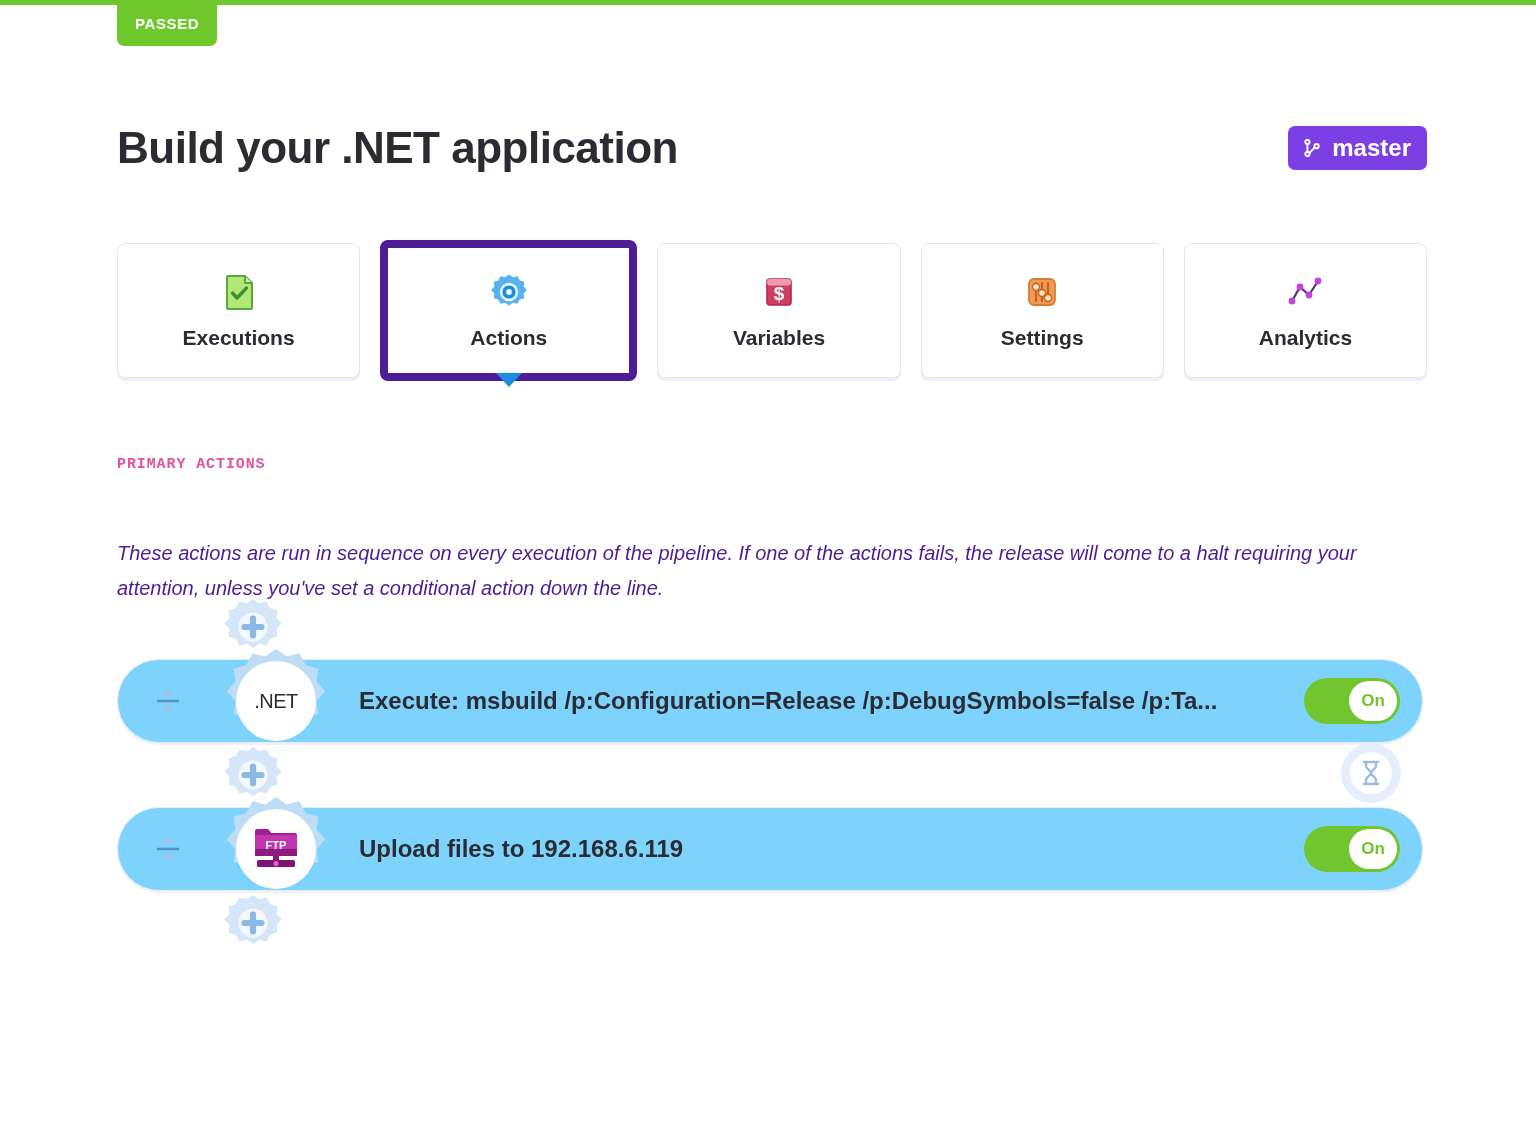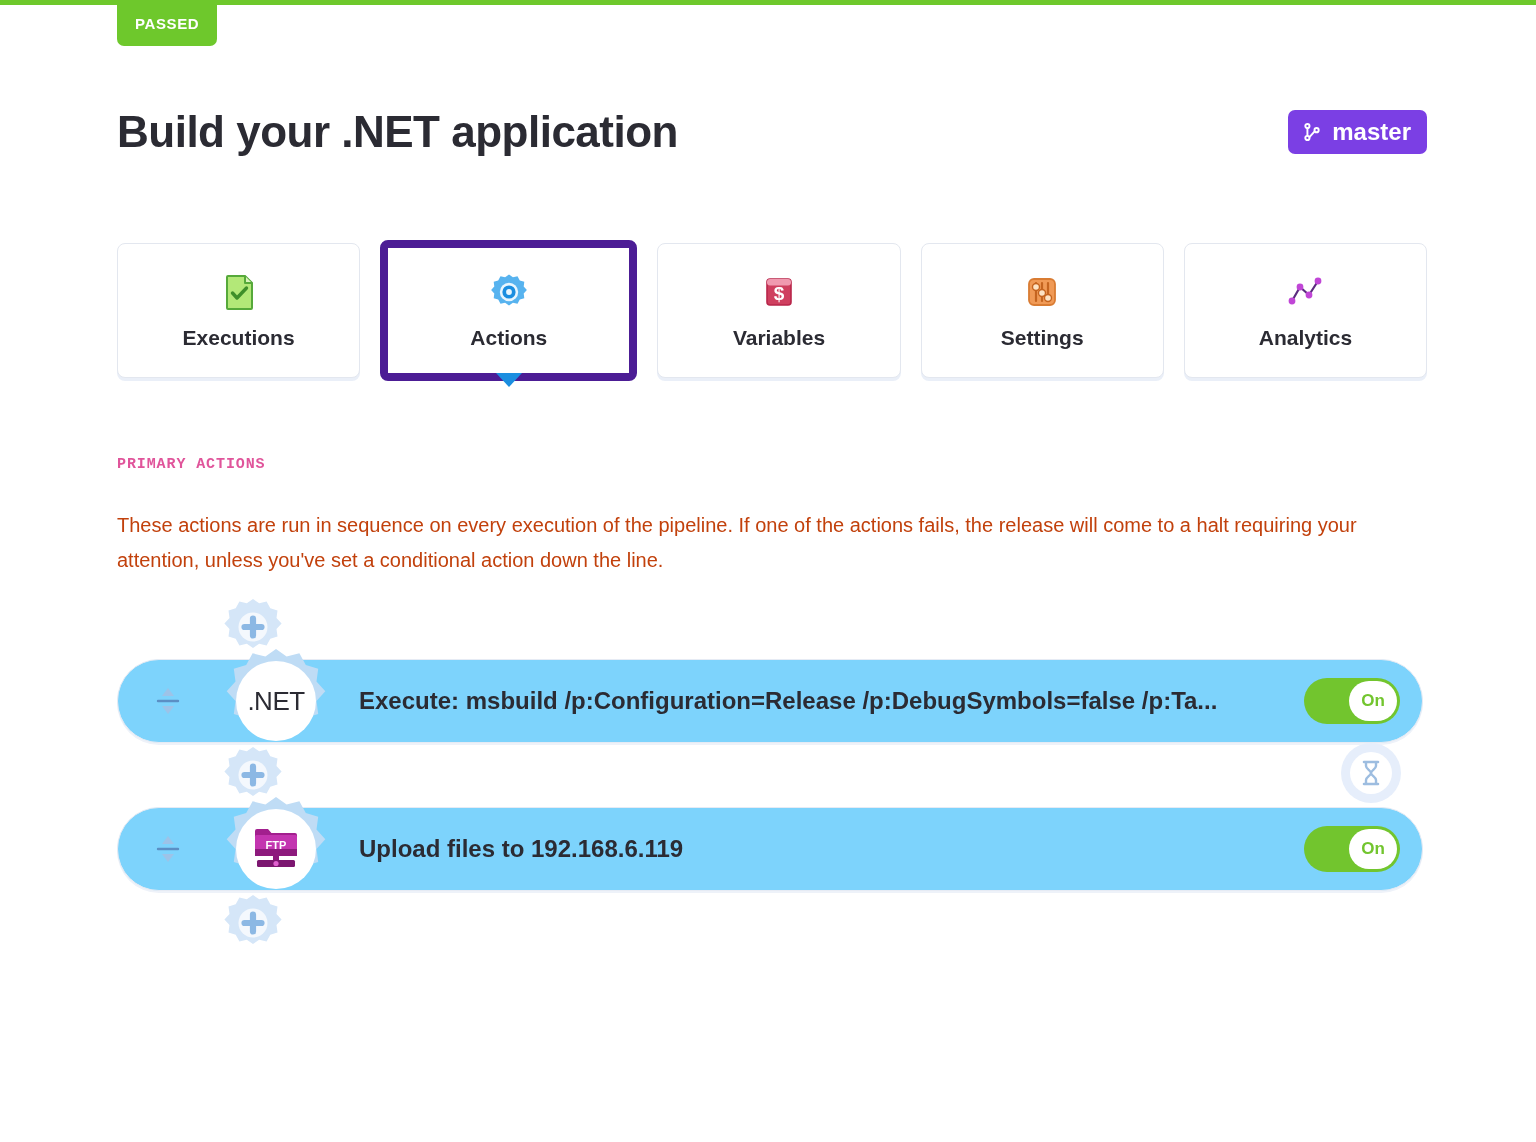--- a/index.html
+++ b/index.html
@@ -35,21 +35,21 @@
     letter-spacing: 0.6px;
     display: flex;
     align-items: center;
     border-bottom-left-radius: 7px;
     border-bottom-right-radius: 7px;
   }
 
   
   .title-row {
     position: absolute;
-    top: 96px; left: 117px;
+    top: 112px; left: 117px;
     width: 1310px;
     height: 72px;
     display: flex;
     align-items: center;
     justify-content: space-between;
     text-align: right;
   }
   .page-title {
     font-size: 44px;
     font-weight: bold;
@@ -120,25 +120,26 @@
     position: absolute;
     top: 456px; left: 117px;
     font-size: 15px;
     font-weight: bold;
     letter-spacing: 0.9px;
     color: #e0559b;
     font-family: Liberation Mono, monospace;
   }
   .section-desc {
     position: absolute;
-    top: 508px; left: 117px;
+    top: 536px; left: 117px;
     width: 1290px;
     font-size: 20px;
     line-height: 35px;
-    color: #c2410c;
+    color: #4c1d95;
+    font-style: italic;
   }
 
   
   .pipeline {
     position: absolute;
     top: 595px; left: 117px;
     width: 1310px;
   }
 
   .add-row { height: 64px; position: relative; }
@@ -185,21 +186,21 @@
   }
   .gear-inner {
     position: absolute;
     left: 0; top: 0;
     width: 110px; height: 110px;
     display: flex;
     align-items: center;
     justify-content: center;
   }
   .dotnet-text {
-    font-size: 26px;
+    font-size: 20px;
     font-weight: normal;
     color: #2b2b33;
     letter-spacing: -0.5px;
   }
   .action-title {
     position: absolute;
     left: 241px;
     font-size: 24px;
     font-weight: bold;
     color: #2b2b33;

